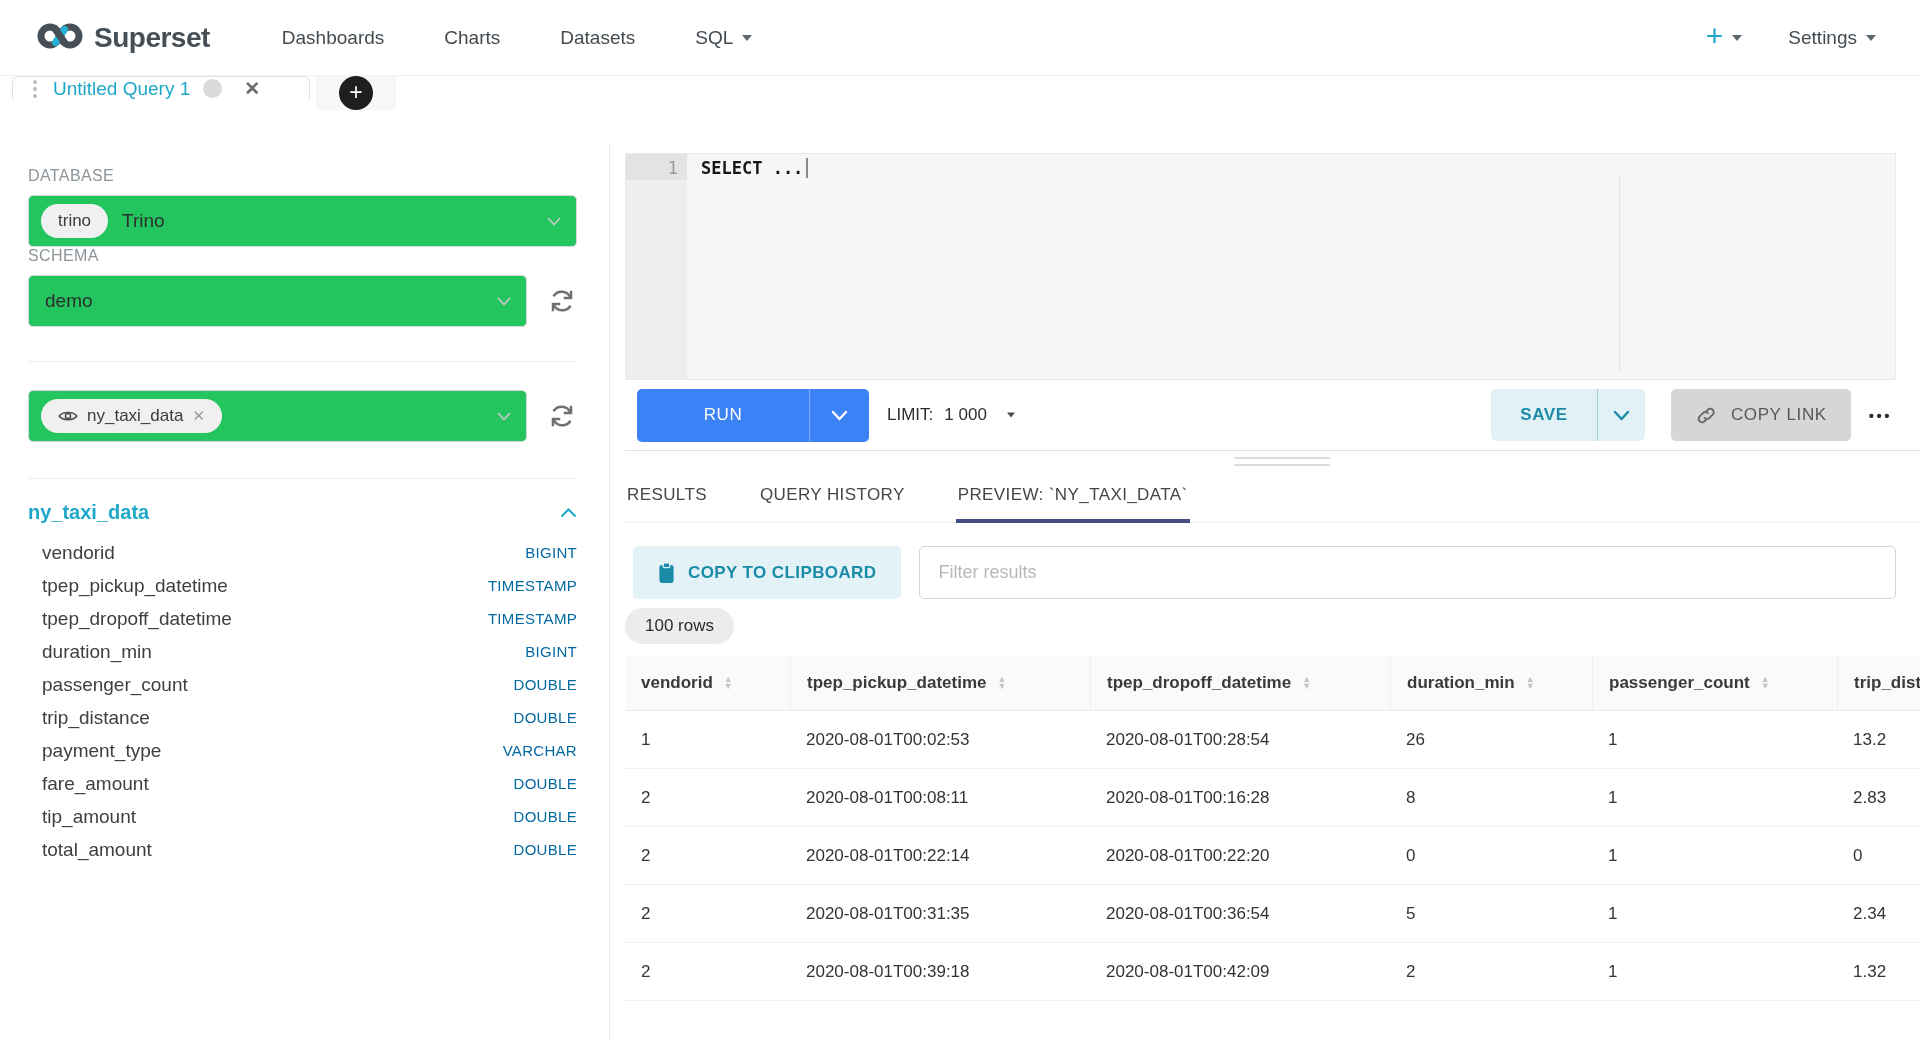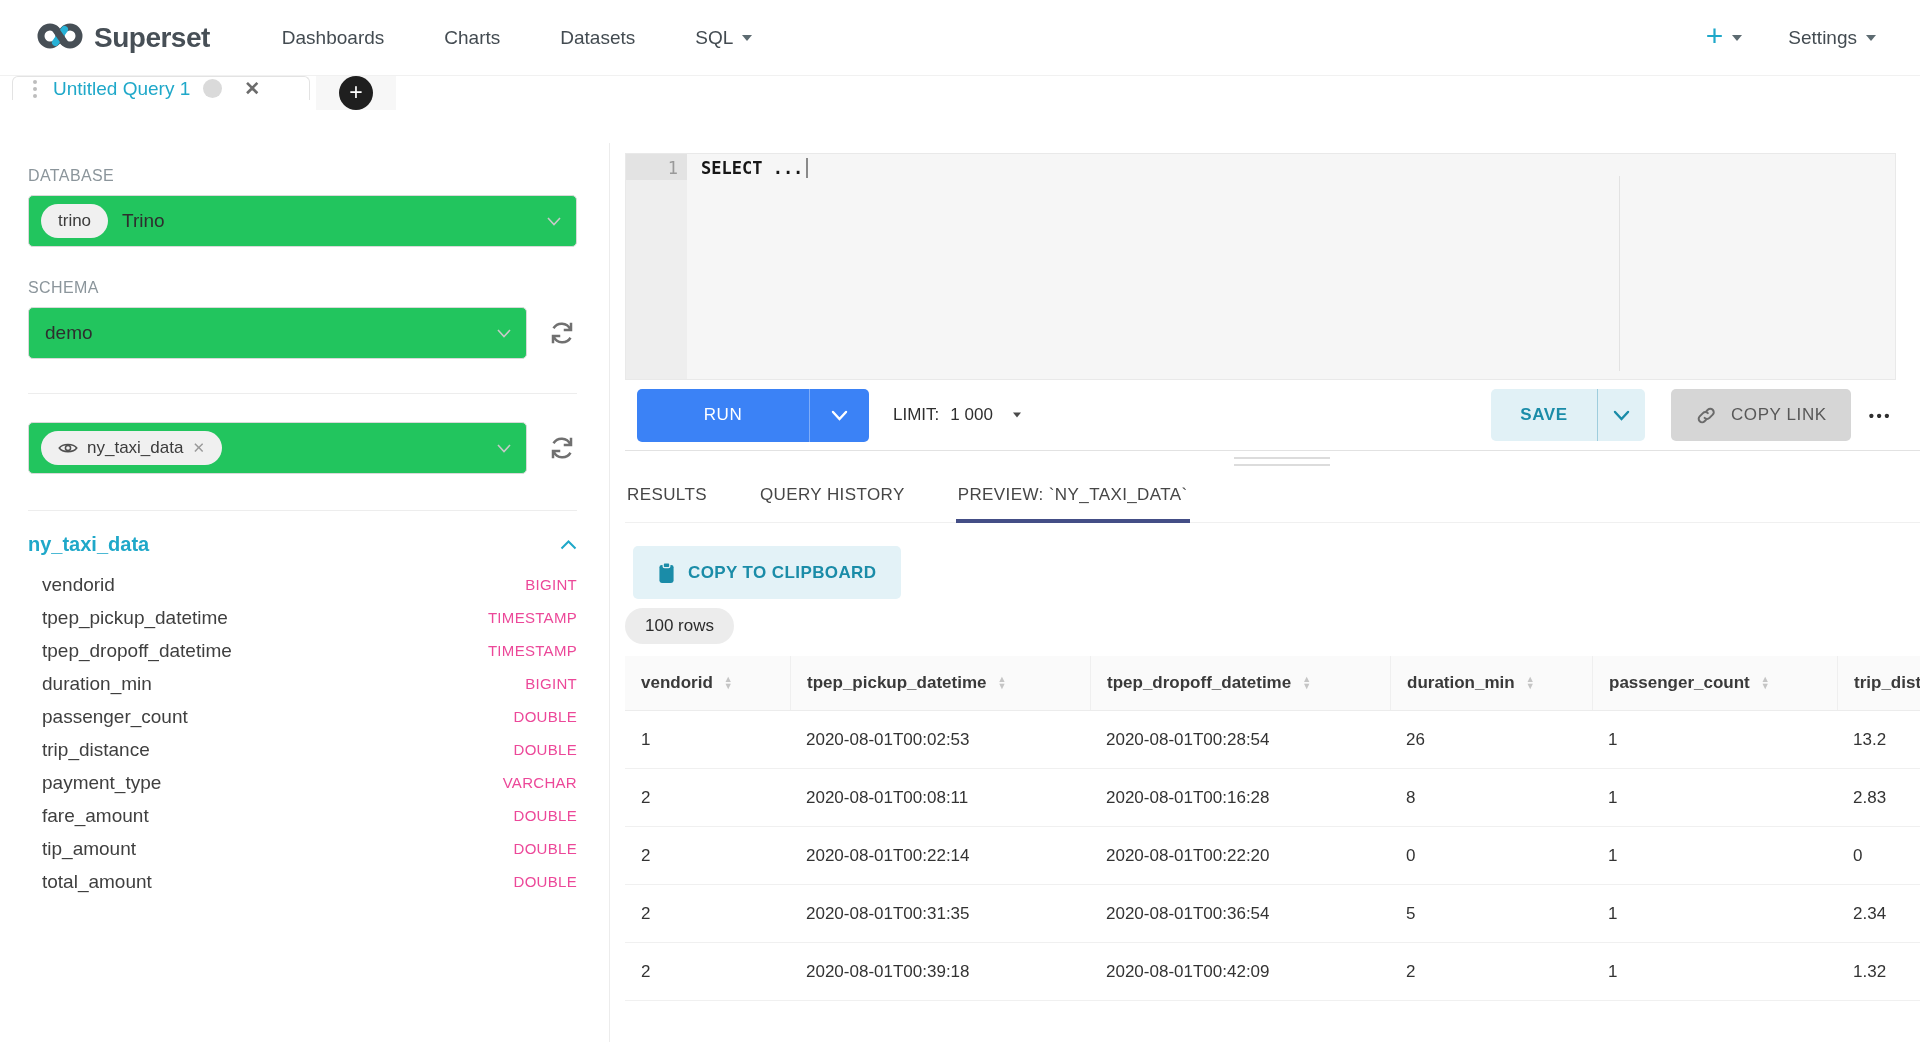--- a/index.html
+++ b/index.html
@@ -45,37 +45,37 @@
   .sel-value { font-size:19px; color:#2e2e2e; margin-left:14px; }
   .sel-value.solo { margin-left:4px; }
   .pill-x { color:#9a9a9a; font-size:15px; cursor:pointer; }
   .refresh-btn { width:30px; height:30px; cursor:pointer; flex:0 0 auto; }
   .divider { height:1px; background:#ededed; }
   .schema-head { display:flex; align-items:center; justify-content:space-between; cursor:pointer; }
   .schema-title { color:#1FA8C9; font-size:20px; font-weight:bold; }
   .col-list { margin-top:12px; }
   .col-row { display:flex; align-items:center; justify-content:space-between; height:33px; padding-left:14px; }
   .col-name { font-size:19px; color:#3f3f3f; }
-  .col-type { font-size:15px; color:#ec4899; letter-spacing:0.3px; }
+  .col-type { font-size:15px; color:#0369a1; letter-spacing:0.3px; }
 
   
   .main { position:absolute; left:625px; top:143px; right:0; bottom:0; background:#fff; }
 
   .editor { margin-top:10px; margin-right:24px; height:227px; border:1px solid #e9e9e9; background:#f6f6f6; display:flex; position:relative; }
   .gutter { width:61px; background:#eeeeee; font-family:"DejaVu Sans Mono", monospace; font-size:17px; color:#9a9a9a; }
   .gutter .ln { text-align:right; padding:4px 9px 2px 0; background:#e3e3e3; }
   .code { flex:1; padding:4px 0 0 14px; font-family:"DejaVu Sans Mono", monospace; font-size:17px; font-weight:bold; color:#161616; position:relative; cursor:text; }
   .cursor { display:inline-block; width:2px; height:20px; background:#8a8a8a; vertical-align:text-bottom; margin-left:3px; }
   .print-margin { position:absolute; left:932px; top:22px; bottom:8px; width:1px; background:#e2e2e2; }
 
   .toolbar { margin-top:9px; margin-right:28px; height:52px; display:flex; align-items:center; }
   .run-btn { display:flex; height:53px; border-radius:5px; overflow:hidden; background:#3b82f6; color:#fff; margin-left:12px; cursor:pointer; }
   .run-main { width:172px; display:flex; align-items:center; justify-content:center; font-size:17px; letter-spacing:0.6px; }
   .run-caret { width:60px; border-left:1px solid rgba(255,255,255,0.35); display:flex; align-items:center; justify-content:center; }
-  .limit { margin-left:24px; display:flex; align-items:center; gap:11px; font-size:17px; color:#2f2f2f; cursor:pointer; }
+  .limit { margin-left:18px; display:flex; align-items:center; gap:11px; font-size:17px; color:#2f2f2f; cursor:pointer; }
   .limit .caret-down { border-top-color:#4a4a4a; transform:scale(0.8); }
   .tb-spacer { flex:1; }
   .save-btn { display:flex; height:52px; border-radius:5px; overflow:hidden; background:#e1f1f6; color:#1A8CA8; cursor:pointer; }
   .save-main { width:106px; display:flex; align-items:center; justify-content:center; font-size:17px; font-weight:bold; letter-spacing:0.6px; }
   .save-caret { width:48px; border-left:1px solid #9ecddd; display:flex; align-items:center; justify-content:center; }
   .copylink-btn { margin-left:26px; height:52px; background:#d6d6d6; border-radius:5px; display:flex; align-items:center; gap:13px;
     padding:0 24px; color:#585858; font-size:17px; letter-spacing:0.6px; cursor:pointer; white-space:nowrap; }
   .more-btn { margin-left:18px; color:#2f2f2f; font-size:15px; letter-spacing:2.5px; font-weight:bold; cursor:pointer; }
 
   .pane-divider { margin-top:9px; border-top:1px solid #e2e2e2; height:21px; position:relative; }
@@ -179,21 +179,21 @@
       <span class="pill">trino</span>
       <span class="sel-value">Trino</span>
       <span class="sel-caret">
         <svg width="14" height="9" viewBox="0 0 14 9">
             <polyline points="1,1 7,7.5 13,1" fill="none" stroke="#c9c9c9" stroke-width="1.6"></polyline>
           </svg>
       </span>
     </div>
   </div>
 
-  <div class="side-label" style="margin-top:32px;">SCHEMA</div>
+  <div class="side-label" style="">SCHEMA</div>
   <div class="select-row">
     <div class="select">
       <span class="sel-value solo">demo</span>
       <span class="sel-caret">
         <svg width="14" height="9" viewBox="0 0 14 9">
             <polyline points="1,1 7,7.5 13,1" fill="none" stroke="#c9c9c9" stroke-width="1.6"></polyline>
           </svg>
       </span>
     </div>
     <span class="refresh-btn">
@@ -365,20 +365,21 @@
   <div class="actions-row">
     <div class="copy-btn">
       <span style="display:flex;">
         <svg width="17" height="22" viewBox="0 0 18 23">
           <rect x="1.5" y="3" width="15" height="19" rx="2.5" fill="#1A8CA8"></rect>
           <rect x="5.5" y="0.8" width="7" height="5" rx="1.4" fill="#1A8CA8" stroke="#e3f2f7" stroke-width="1.4"></rect>
         </svg>
       </span>
       <span>COPY TO CLIPBOARD</span>
     </div>
+    <input class="filter-input" type="text" placeholder="Filter results" style="">
   </div>
 
   <div class="rows-pill-wrap">
     <span class="rows-pill">100 rows</span>
   </div>
 
   <div class="result-table">
     <div class="thead">
     <div class="th c0">
       <span>vendorid</span>

